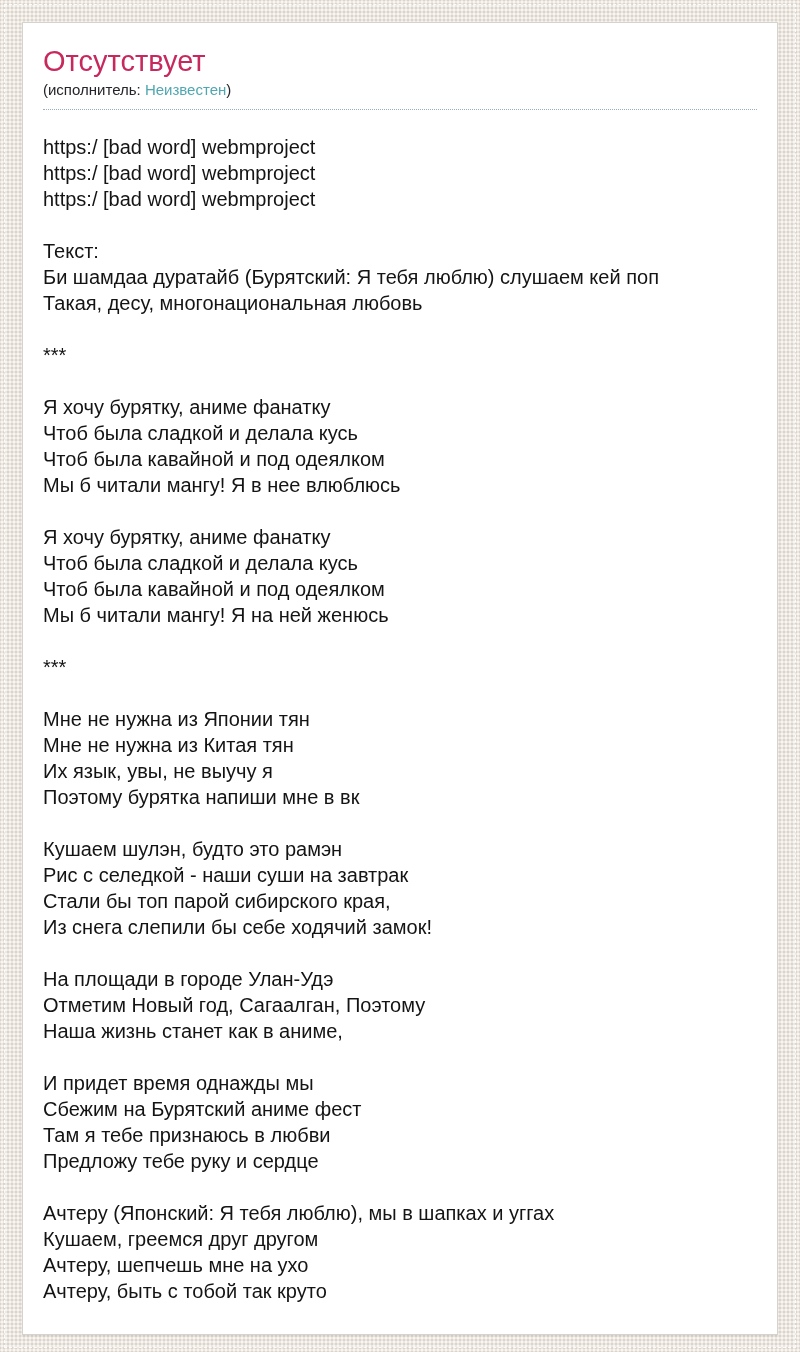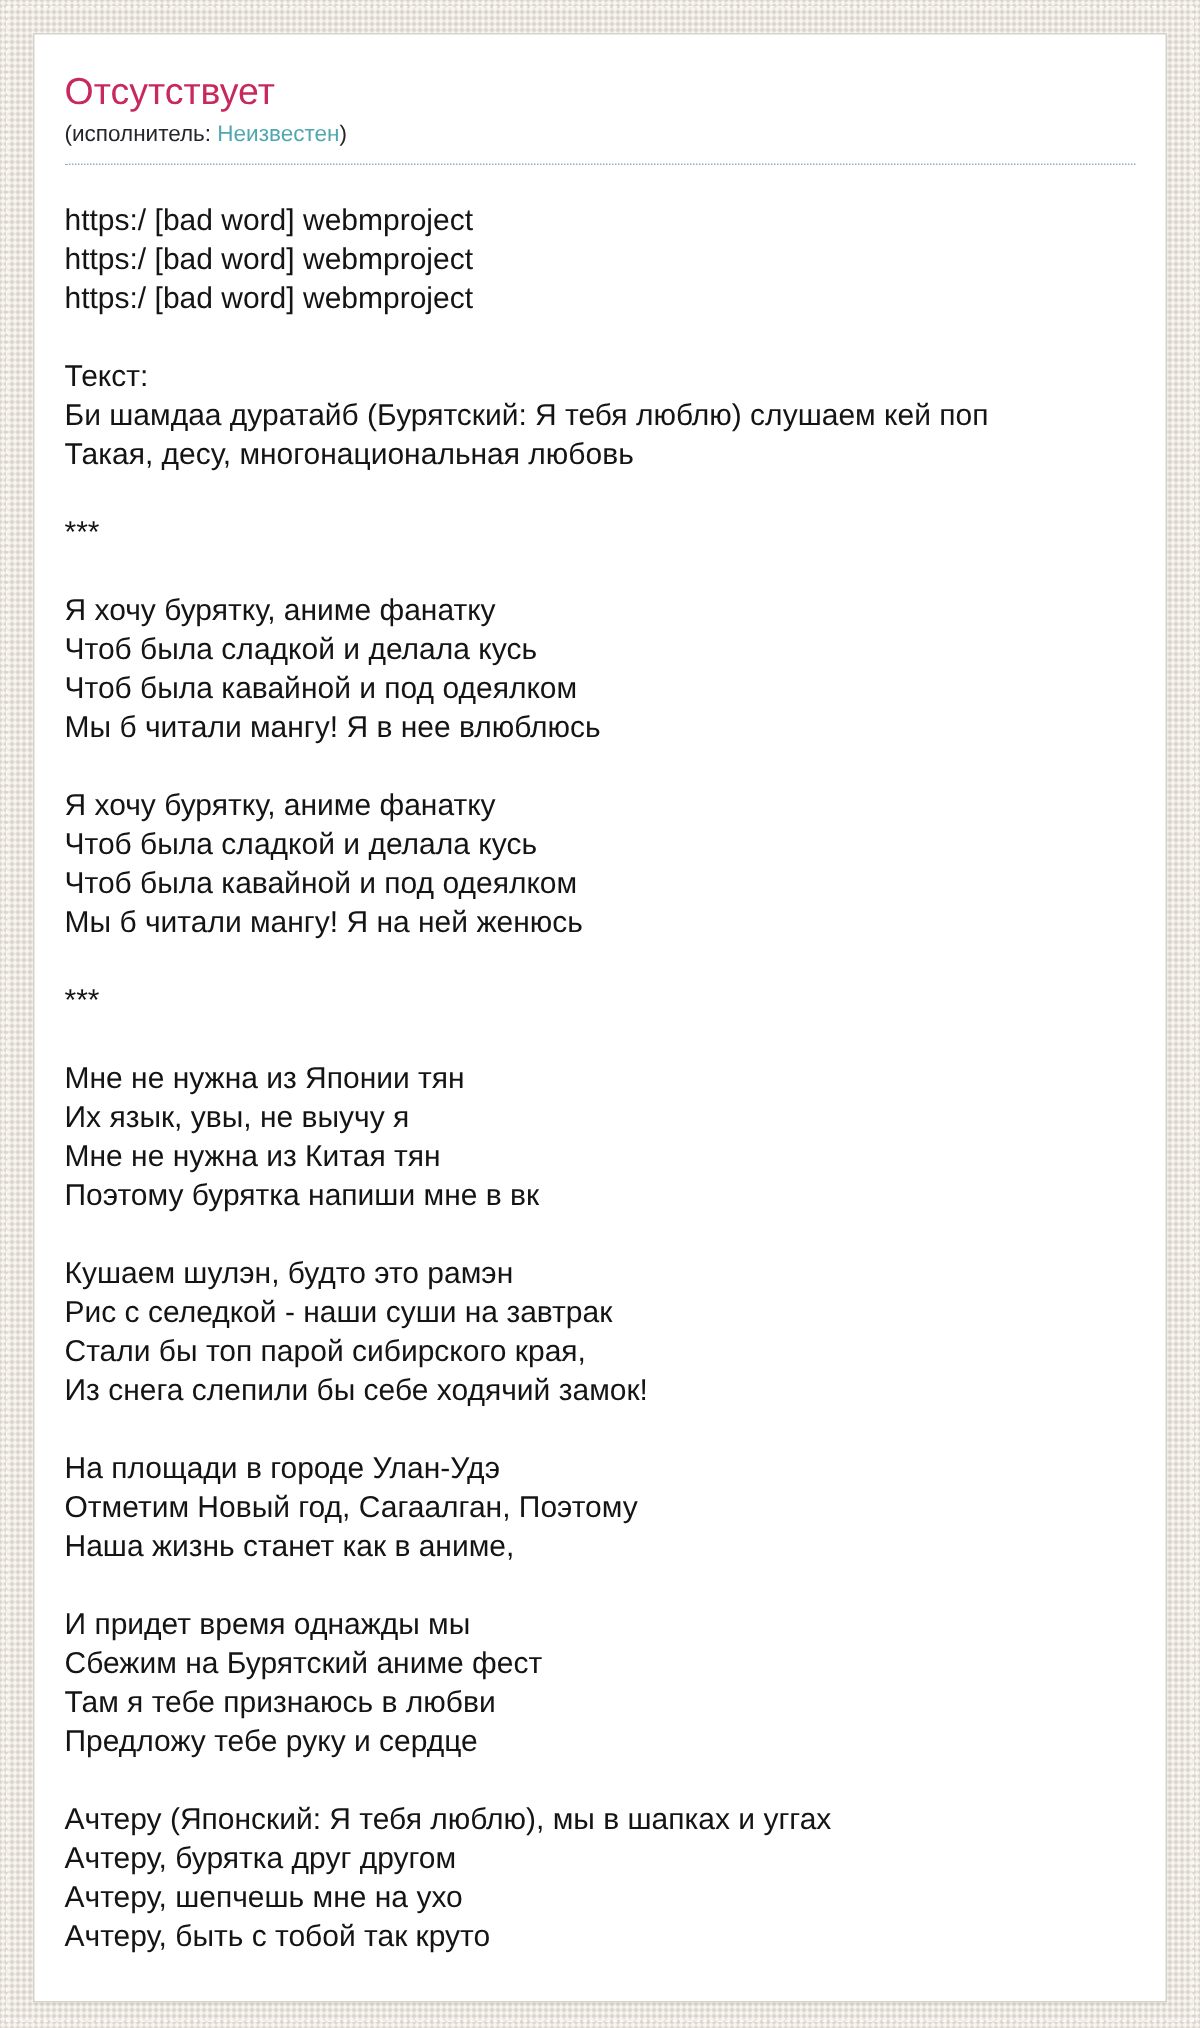--- a/index.html
+++ b/index.html
@@ -31,21 +31,21 @@
     width: 756px;
     min-height: 1308px;
     box-sizing: border-box;
     background: var(--card_background, #ffffff);
     border: 1px solid #d6d3cd;
     box-shadow: 0 1px 2px rgba(0,0,0,0.07);
     padding: 22px 20px 30px 20px;
   }
   .song-title {
     margin: 0;
-    font-size: 25px;
+    font-size: 29px;
     line-height: 32px;
     font-weight: 400;
     color: var(--title_accent, #c8295d);
   }
   .artist-line {
     margin: 0;
     padding: 3px 0 9px 0;
     font-size: 15px;
     line-height: 20px;
     color: #24242a;
@@ -93,36 +93,36 @@
       <div class="line">Мы б читали мангу! Я в нее влюблюсь</div>
       <div class="line">&nbsp;</div>
       <div class="line">Я хочу бурятку, аниме фанатку</div>
       <div class="line">Чтоб была сладкой и делала кусь</div>
       <div class="line">Чтоб была кавайной и под одеялком</div>
       <div class="line">Мы б читали мангу! Я на ней женюсь</div>
       <div class="line">&nbsp;</div>
       <div class="line">***</div>
       <div class="line">&nbsp;</div>
       <div class="line">Мне не нужна из Японии тян</div>
+      <div class="line">Мне не нужна из Китая тян</div>
       <div class="line">Их язык, увы, не выучу я</div>
-      <div class="line">Мне не нужна из Китая тян</div>
       <div class="line">Поэтому бурятка напиши мне в вк</div>
       <div class="line">&nbsp;</div>
       <div class="line">Кушаем шулэн, будто это рамэн</div>
       <div class="line">Рис с селедкой - наши суши на завтрак</div>
       <div class="line">Стали бы топ парой сибирского края,</div>
       <div class="line">Из снега слепили бы себе ходячий замок!</div>
       <div class="line">&nbsp;</div>
       <div class="line">На площади в городе Улан-Удэ</div>
       <div class="line">Отметим Новый год, Сагаалган, Поэтому</div>
       <div class="line">Наша жизнь станет как в аниме,</div>
       <div class="line">&nbsp;</div>
       <div class="line">И придет время однажды мы</div>
       <div class="line">Сбежим на Бурятский аниме фест</div>
       <div class="line">Там я тебе признаюсь в любви</div>
       <div class="line">Предложу тебе руку и сердце</div>
       <div class="line">&nbsp;</div>
       <div class="line">Ачтеру (Японский: Я тебя люблю), мы в шапках и уггах</div>
-      <div class="line">Ачтеру, бурятка друг другом</div>
+      <div class="line">Кушаем, греемся друг другом</div>
       <div class="line">Ачтеру, шепчешь мне на ухо</div>
       <div class="line">Ачтеру, быть с тобой так круто</div>
     </div>
 </div>
 
 </body></html>

